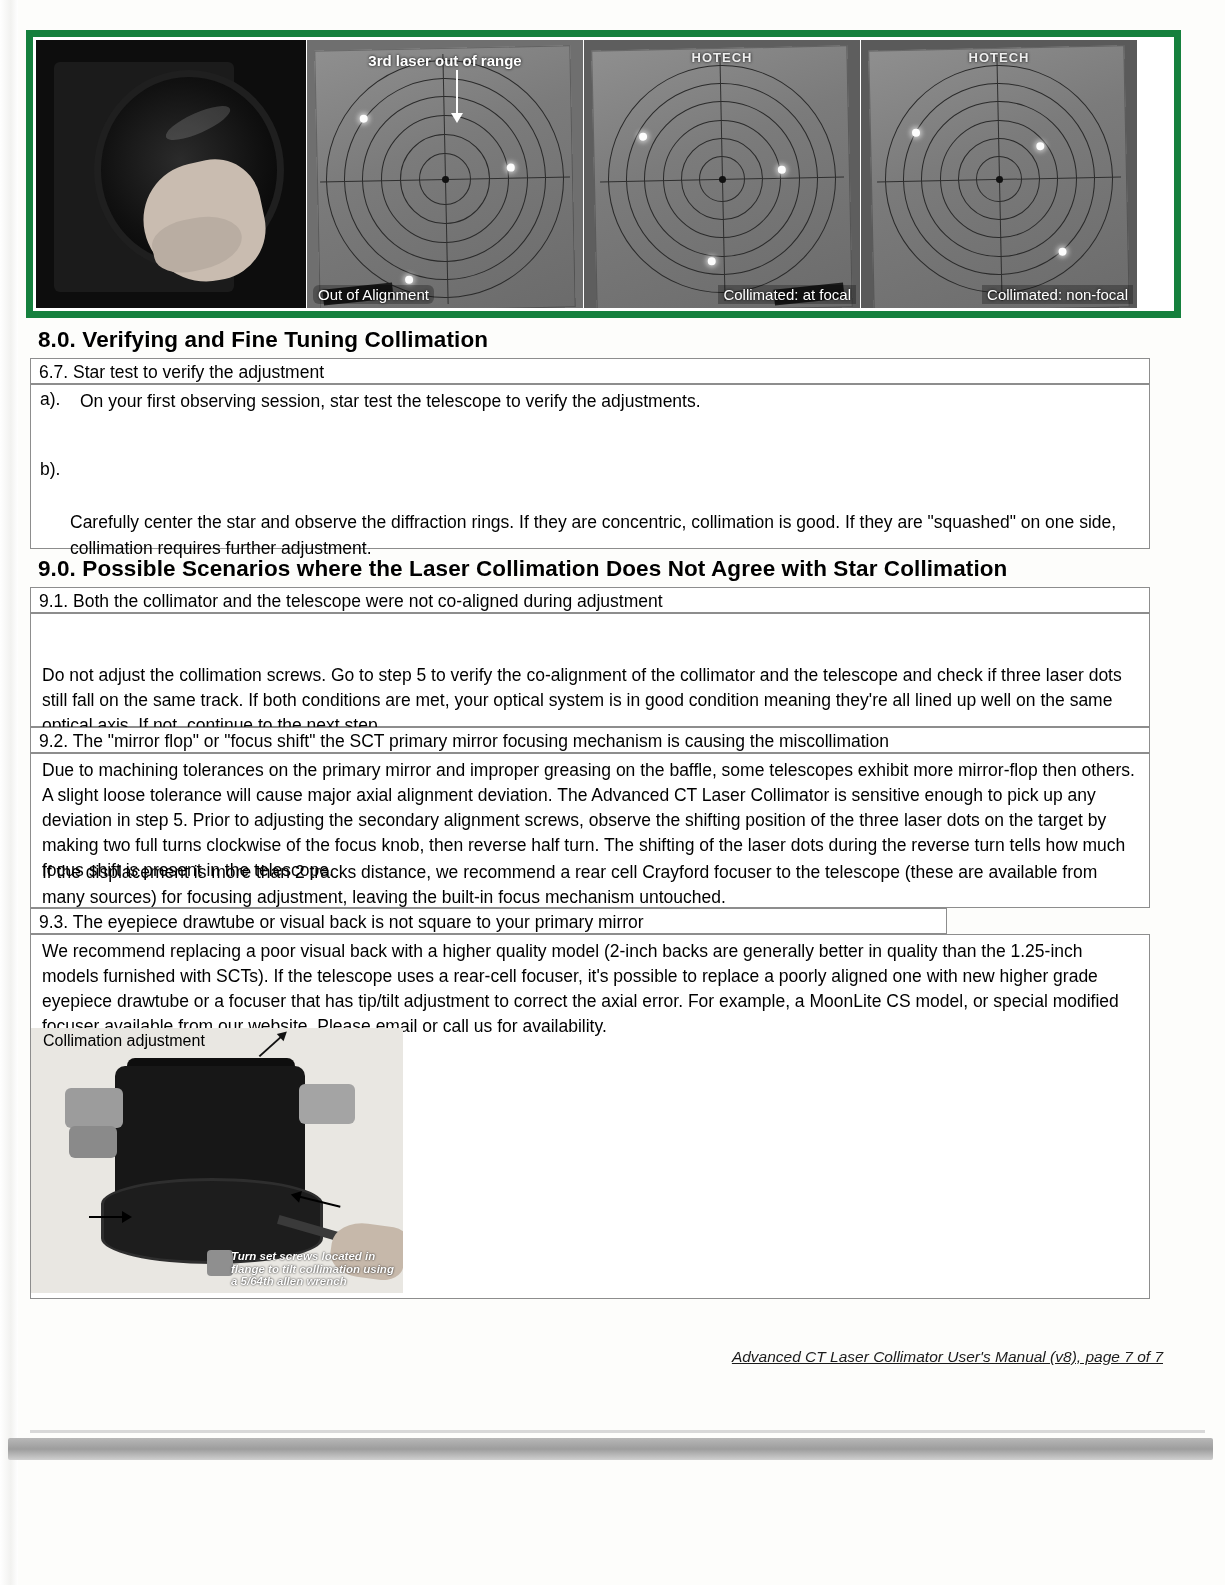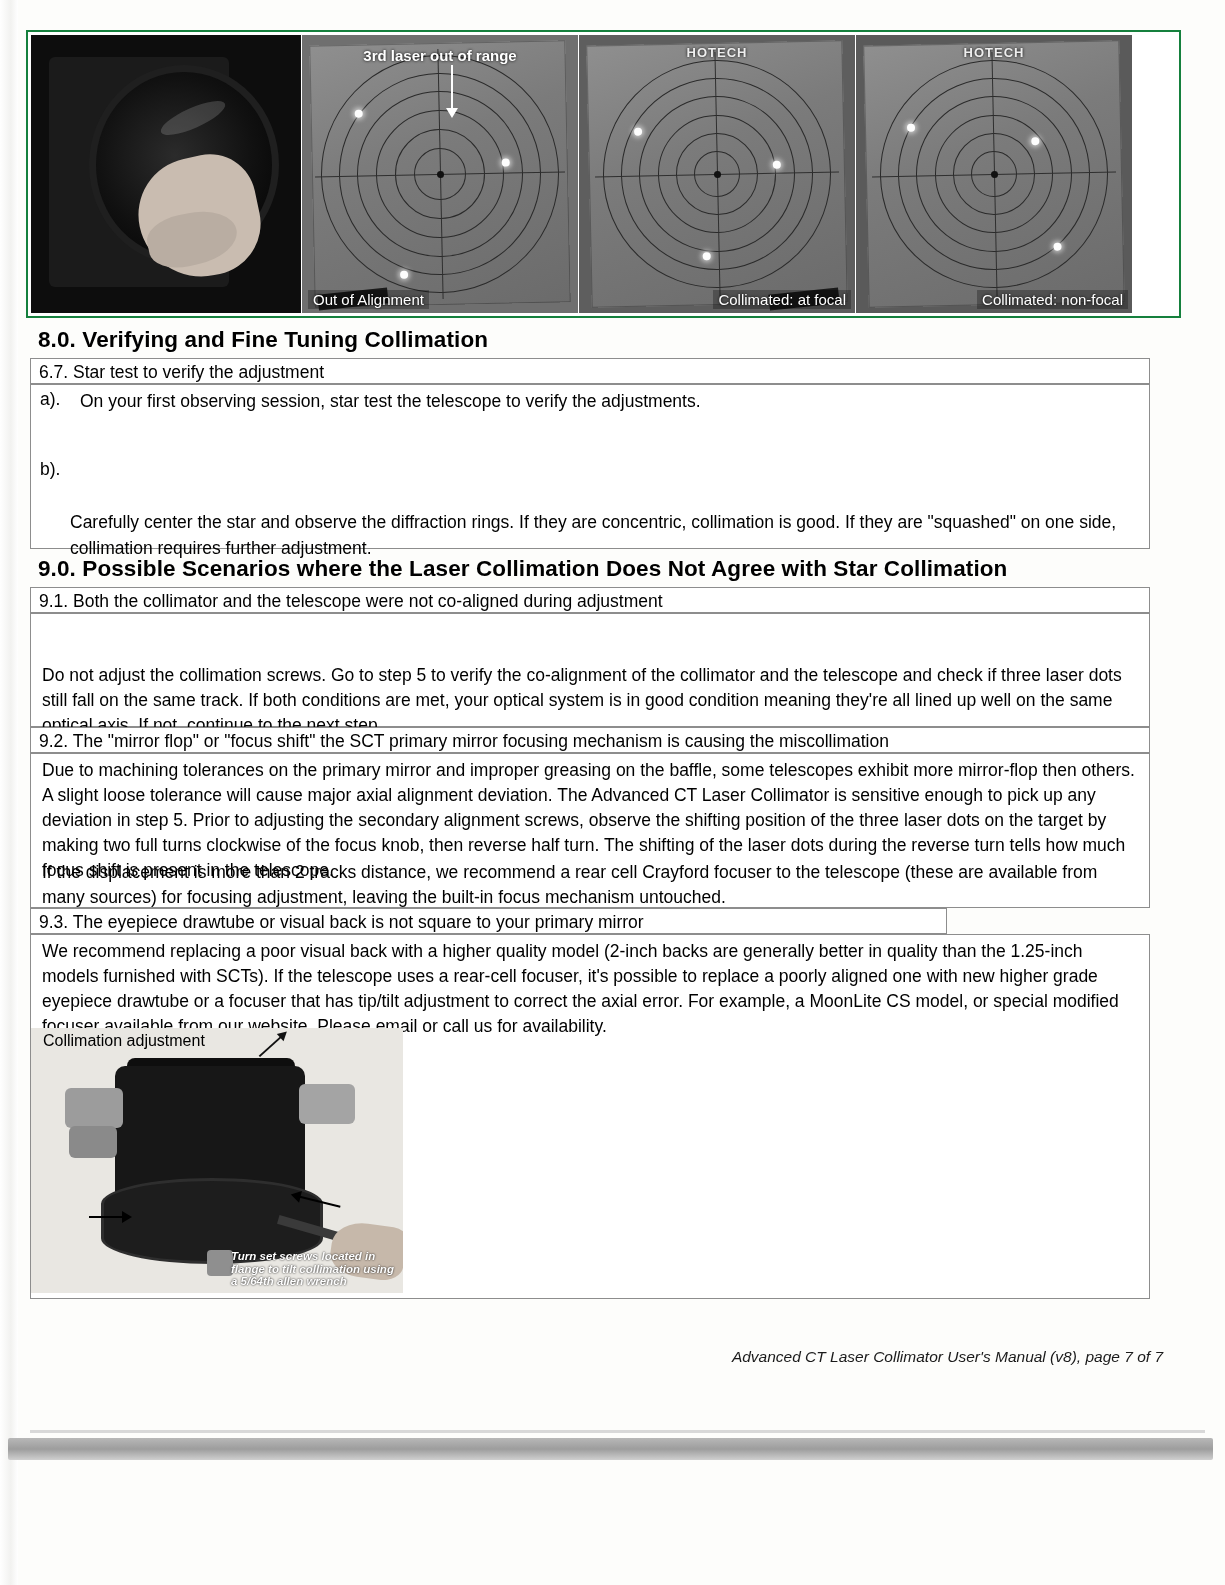--- a/index.html
+++ b/index.html
@@ -23,21 +23,21 @@
     background: #fdfdfb;
   }
 
   
   .photo-strip {
     position: absolute;
     left: 26px;
     top: 30px;
     width: 1155px;
     height: 288px;
-    border: 2px solid #15803d;
+    border: 7px solid #15803d;
     background: #ffffff;
     box-sizing: border-box;
     display: flex;
     padding: 3px;
     gap: 1px;
   }
   .photo {
     position: relative;
     overflow: hidden;
   }
@@ -137,21 +137,21 @@
     position: absolute;
     right: 4px;
     bottom: 4px;
     color: #fff;
     font-size: 15px;
     font-family: "Liberation Sans", sans-serif;
     text-shadow: 0 0 3px #000;
     background: rgba(0,0,0,0.28);
     padding: 1px 5px;
   }
-  .photo-caption.left { left: 6px; right: auto; }
+  .photo-caption.left { left: 6px; right: auto; border-radius: 6px; }
   .photo-brand {
     position: absolute;
     top: 10px;
     left: 50%;
     transform: translateX(-50%);
     color: #eee;
     font-size: 13px;
     letter-spacing: 1px;
     font-weight: bold;
     text-shadow: 0 0 3px #000;
@@ -383,20 +383,21 @@
 
   
   .footer {
     position: absolute;
     right: 62px;
     top: 1348px;
     font-size: 15.5px;
     font-style: italic;
     color: #1a1a1a;
     white-space: nowrap;
+    text-decoration: underline;
   }
   .scan-edge-left {
     position: absolute;
     left: 0; top: 0;
     width: 18px; height: 1585px;
     background: linear-gradient(90deg,#ffffff 0%, #f2f2f0 60%, #ffffff 100%);
   }
   .scan-bottom-bar {
     position: absolute;
     left: 8px;

